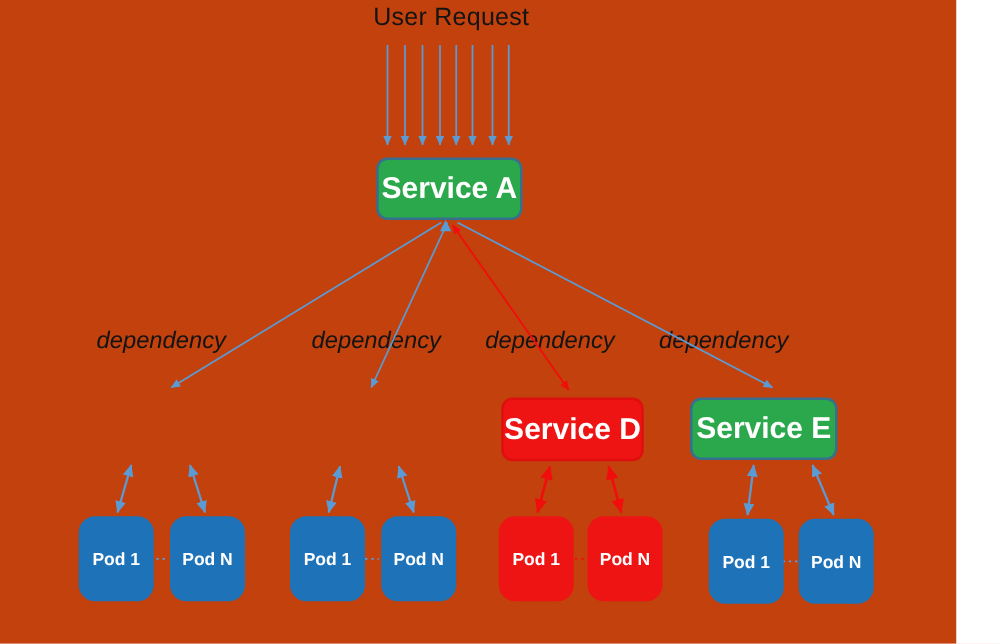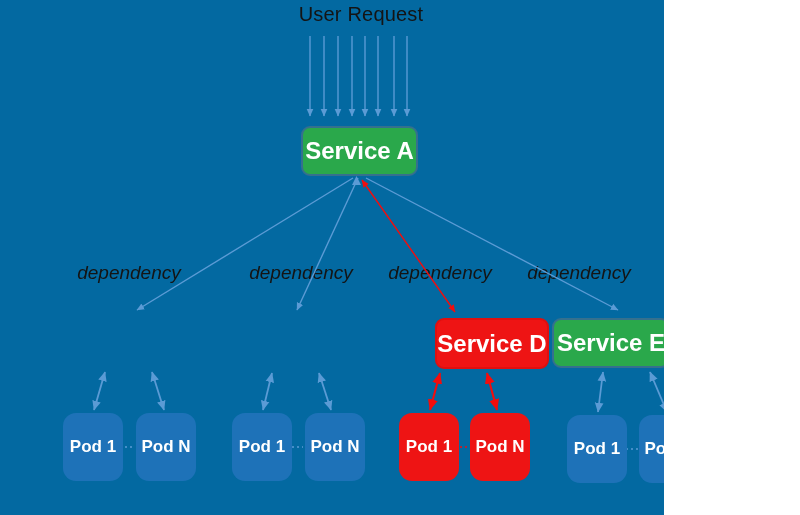--- a/index.html
+++ b/index.html
@@ -1,45 +1,45 @@
 <!DOCTYPE html>
 <html style="--healthy_green: #2aa84b; --failing_red: #ee1414; --pod_blue: #1e72b8; --arrow_blue: #5b9bd5; --arrow_red: #f20d0d; --service_border: #35708e; --text_black: #141414;"><head>
 <meta charset="utf-8">
 <style>
   html,body{margin:0;padding:0;background:#ffffff;}
   .canvas{
-    position:relative;width:664px;height:515px;background:#0369a1;overflow:hidden;
+    position:relative;width:736px;height:515px;background:#c2410c;overflow:hidden;
     font-family:"Liberation Sans","DejaVu Sans",sans-serif;
+    padding-left:29px;
   }
   .abs{position:absolute;}
   .title{
     left:296px;top:3px;width:130px;text-align:center;
     font-size:20px;color:var(--text_black,#141414);letter-spacing:.2px;
   }
   .dep-label{
     top:262px;width:140px;text-align:center;
     font-size:19px;color:var(--text_black,#141414);font-style:italic;
   }
   .svc{
     display:flex;align-items:center;justify-content:center;
     background:var(--healthy_green,#2aa84b);
     border:2px solid var(--service_border,#35708e);
     border-radius:9px;color:#ffffff;font-weight:bold;font-size:24px;
     box-sizing:border-box;z-index:3;
   }
   .svc.failing{
     background:var(--failing_red,#ee1414);
     border-color:#df0f0f;
-    margin-left:34px;
   }
   .pod{
     display:flex;align-items:center;justify-content:center;
     width:60px;height:68px;border-radius:13px;
     background:var(--pod_blue,#1e72b8);
-    color:#ffffff;font-weight:bold;font-size:17px;z-index:3;
+    color:#ffffff;font-weight:bold;font-size:14px;z-index:3;
   }
   .pod.failing{background:var(--failing_red,#ee1414);}
   svg.arrows{position:absolute;left:0;top:0;z-index:2;}
   .eb{stroke:var(--arrow_blue,#5b9bd5);fill:none;}
   .er{stroke:var(--arrow_red,#f20d0d);fill:none;}
   .dot-b{stroke:var(--arrow_blue,#5b9bd5);stroke-dasharray:2 3;}
   .dot-r{stroke:var(--arrow_red,#f20d0d);stroke-dasharray:2 3;}
 </style>
 </head>
 <body>

